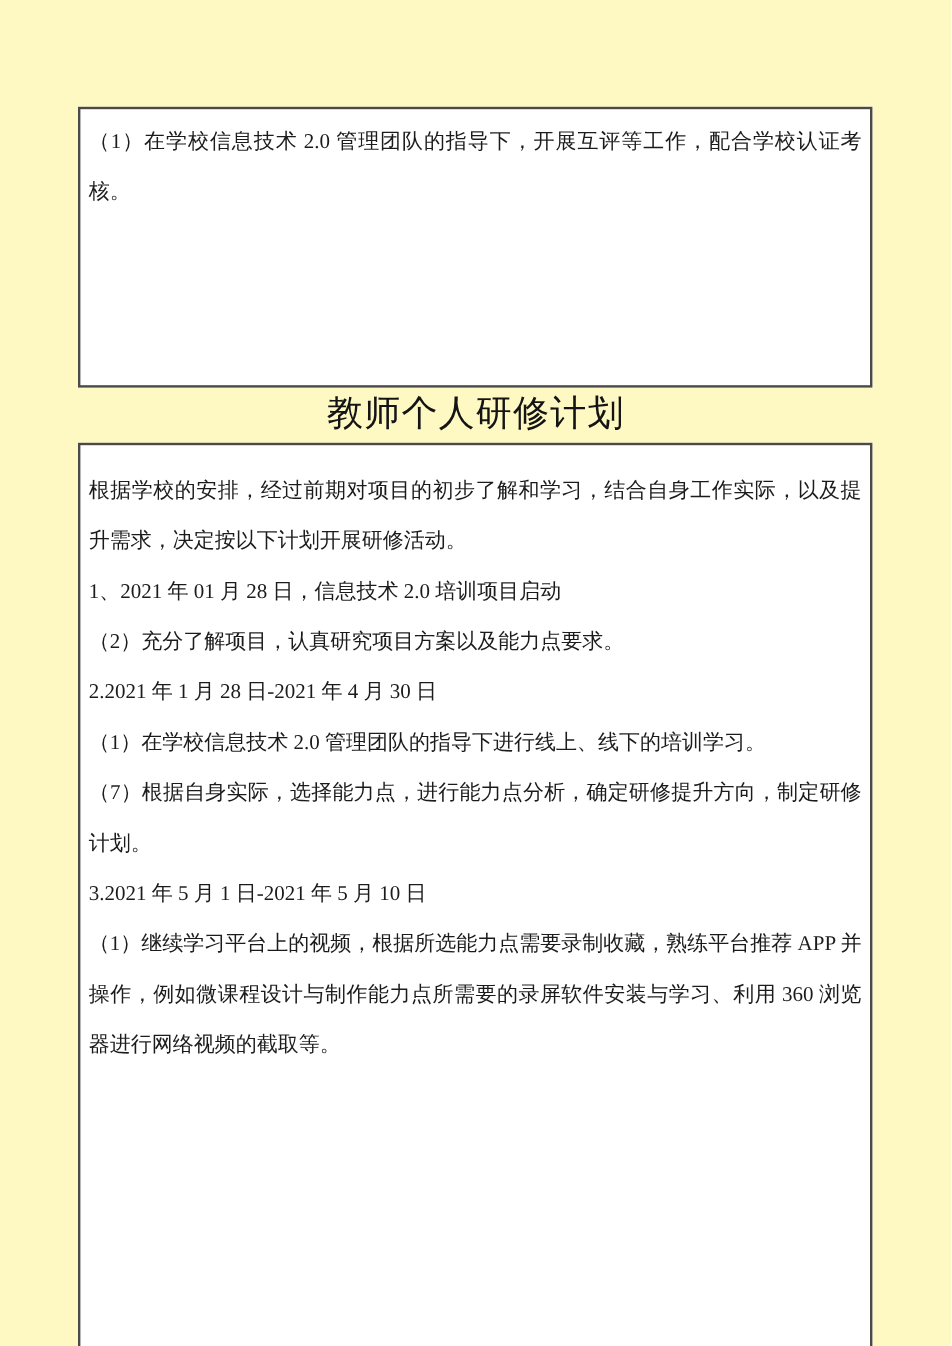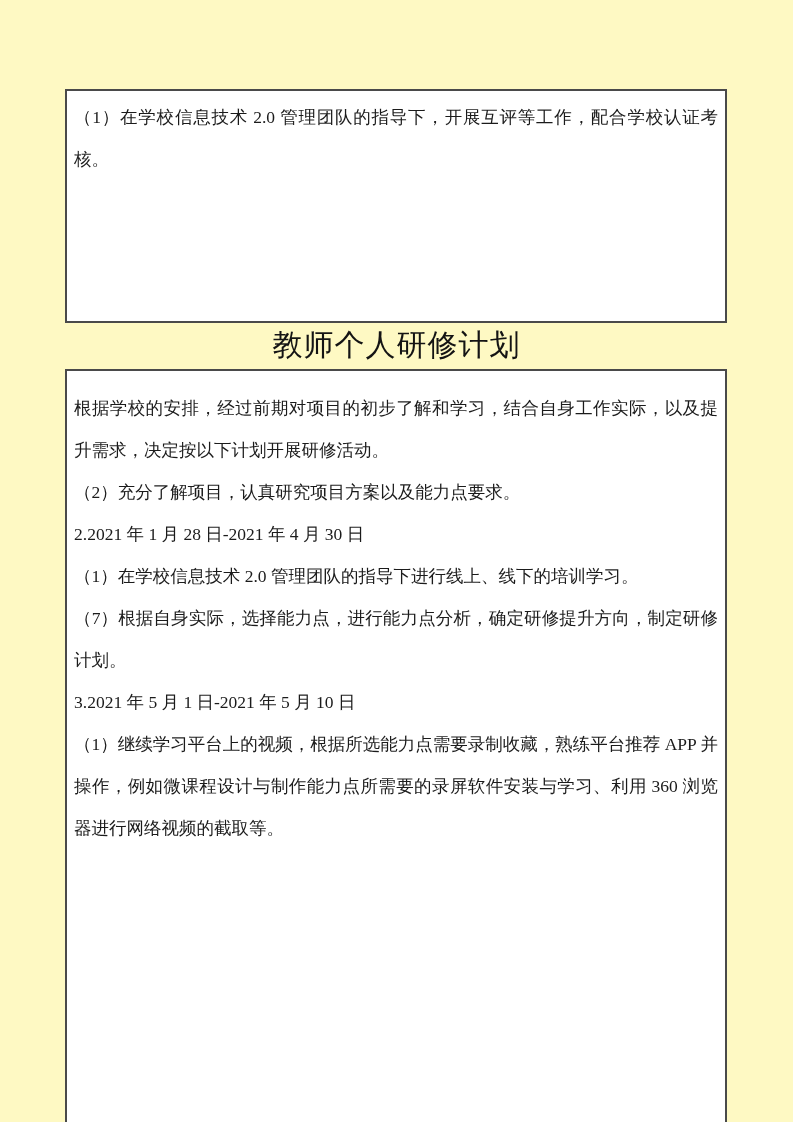--- a/index.html
+++ b/index.html
@@ -62,20 +62,21 @@
 <div class="page">
 
   <div class="doc-box box-top">
     <p class="para">（1）在学校信息技术 2.0 管理团队的指导下，开展互评等工作，配合学校认证考核。</p>
   </div>
 
   <div class="doc-title">教师个人研修计划</div>
 
   <div class="doc-box box-plan">
     <p class="para">根据学校的安排，经过前期对项目的初步了解和学习，结合自身工作实际，以及提升需求，决定按以下计划开展研修活动。</p>
+    <p class="para">1、2021 年 01 月 28 日，信息技术 2.0 培训项目启动</p>
     <p class="para">（2）充分了解项目，认真研究项目方案以及能力点要求。</p>
     <p class="para">2.2021 年 1 月 28 日-2021 年 4 月 30 日</p>
     <p class="para">（1）在学校信息技术 2.0 管理团队的指导下进行线上、线下的培训学习。</p>
     <p class="para">（7）根据自身实际，选择能力点，进行能力点分析，确定研修提升方向，制定研修计划。</p>
     <p class="para">3.2021 年 5 月 1 日-2021 年 5 月 10 日</p>
     <p class="para">（1）继续学习平台上的视频，根据所选能力点需要录制收藏，熟练平台推荐 APP 并操作，例如微课程设计与制作能力点所需要的录屏软件安装与学习、利用 360 浏览器进行网络视频的截取等。</p>
   </div>
 
 </div>
 

